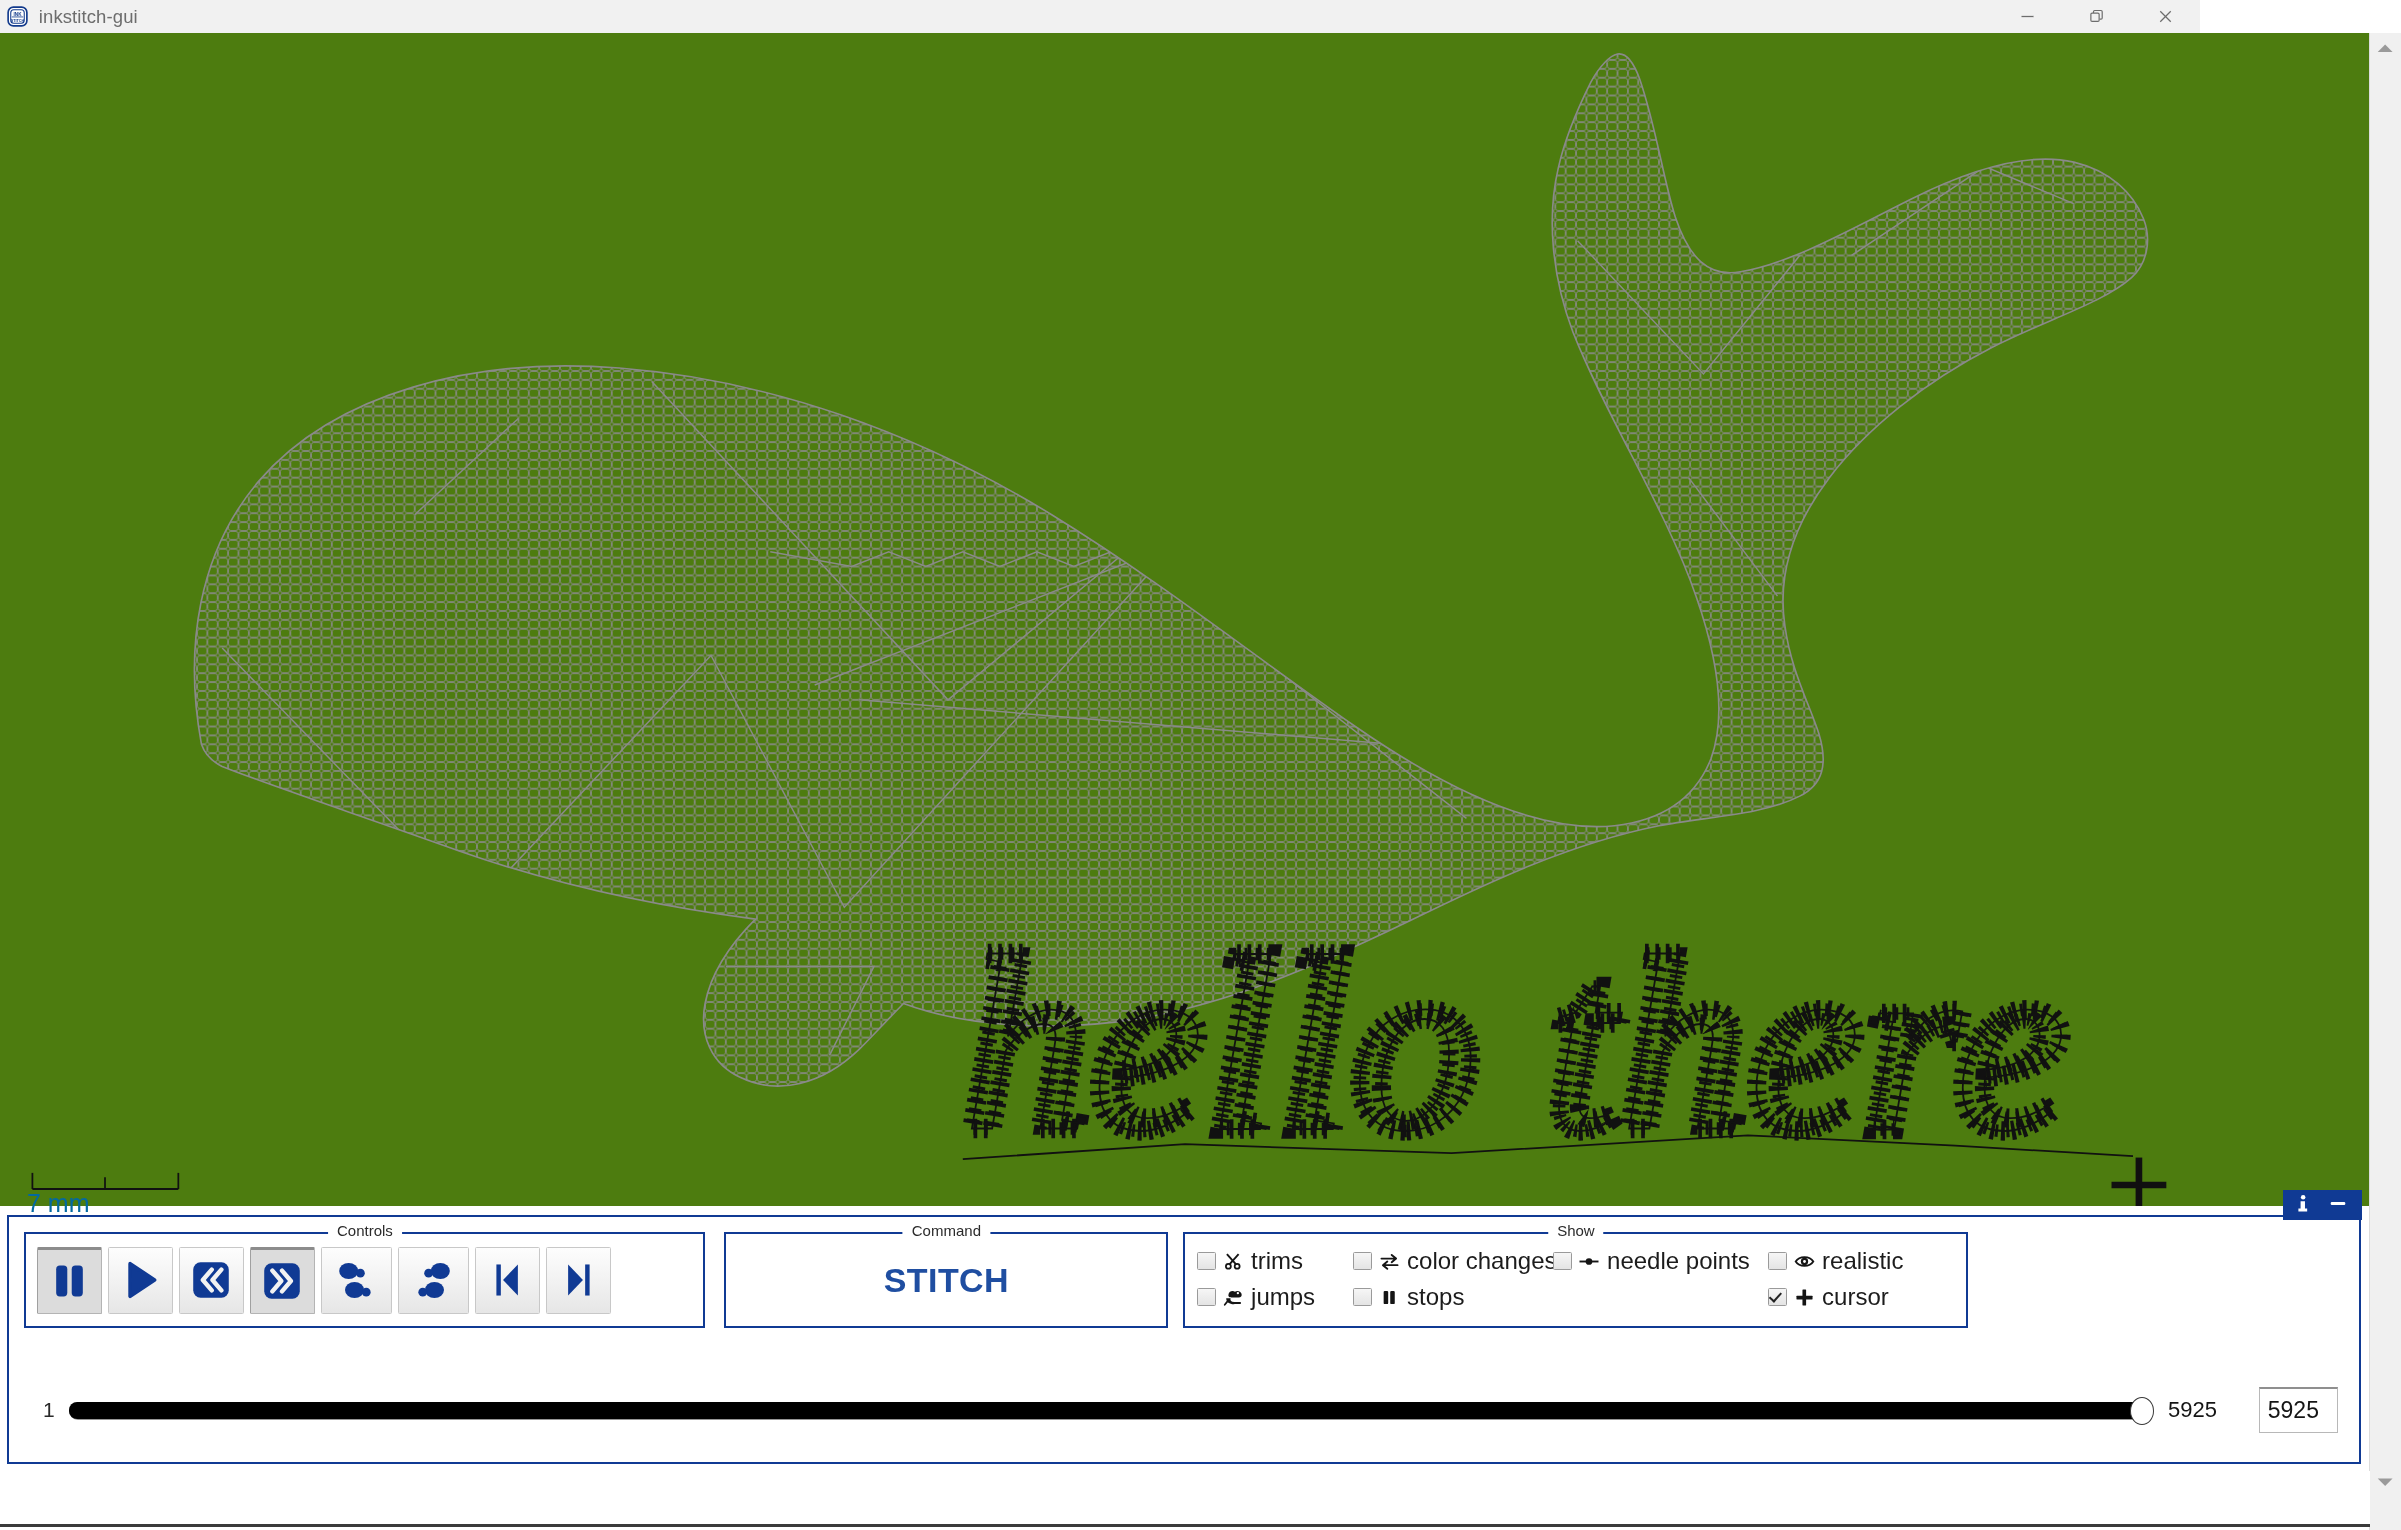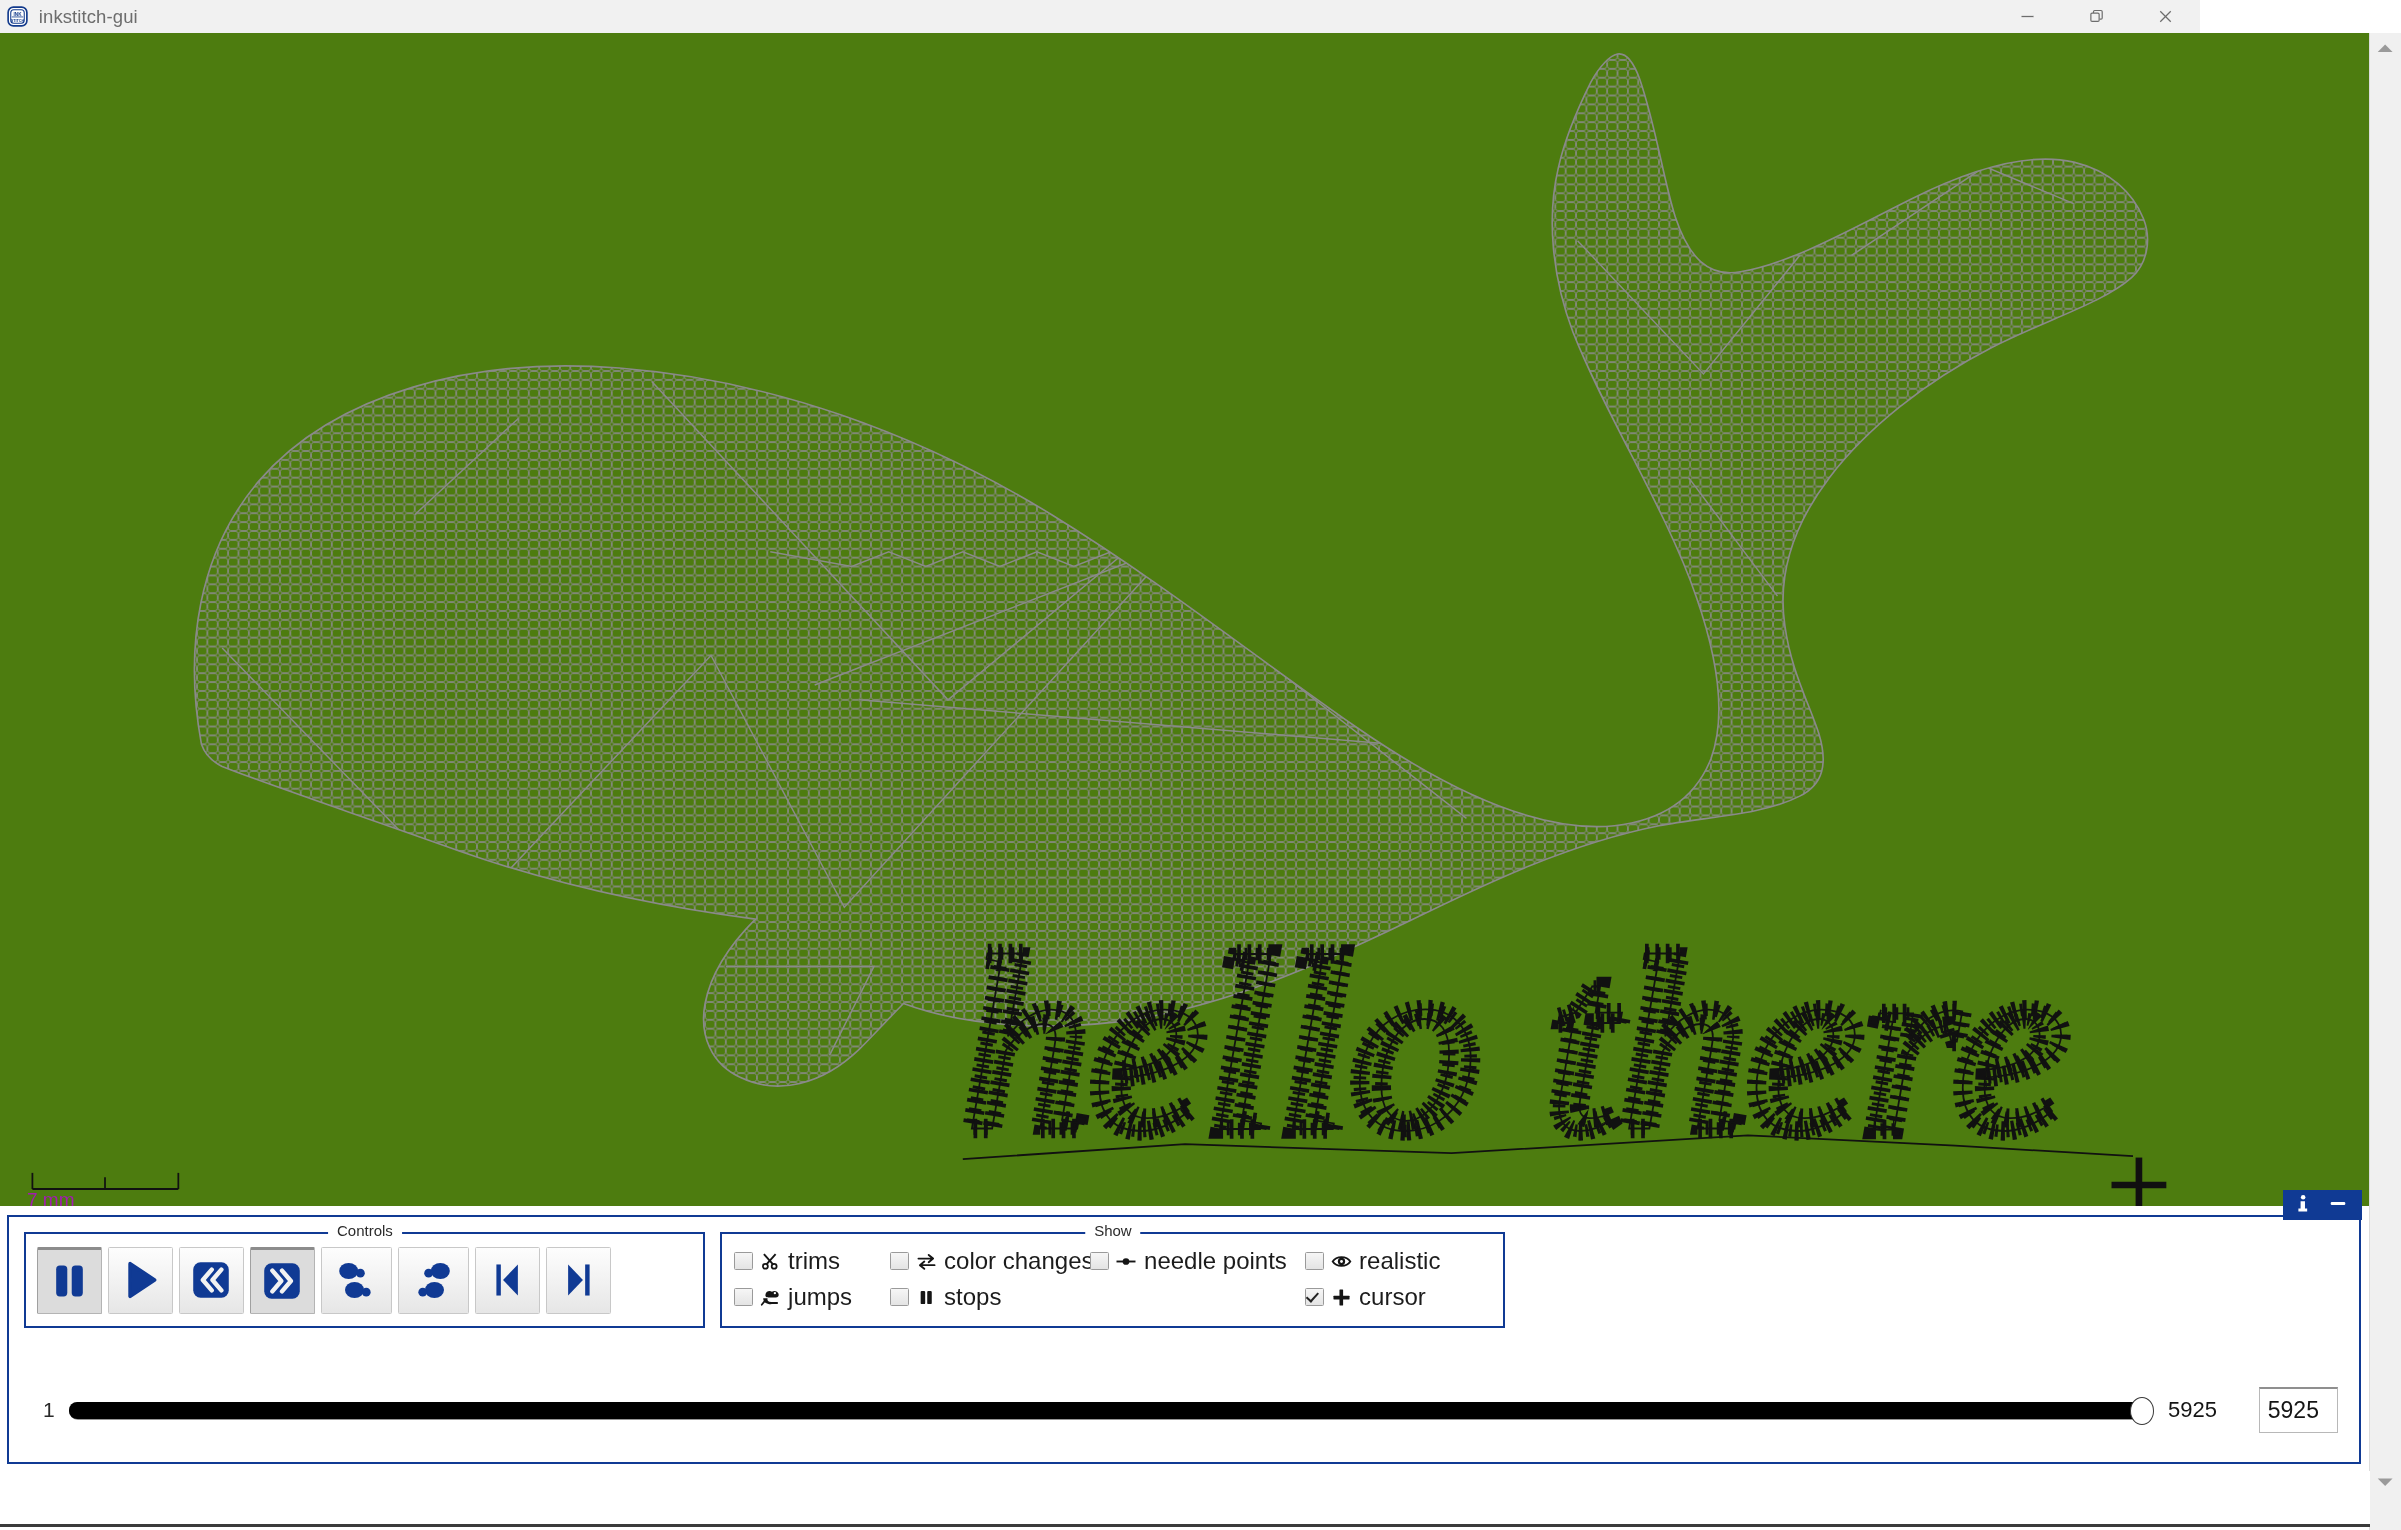--- a/index.html
+++ b/index.html
@@ -70,22 +70,22 @@
     left: 27px;
     top: 1167px;
     width: 178px;
     height: 44px;
     z-index: 5;
   }
   .scalebar-label {
     position: absolute;
     left: 27px;
     top: 1189px;
-    font-size: 19px;
-    color: #a21caf;
+    font-size: 25px;
+    color: #0369a1;
     z-index: 6;
   }
 
   
   .vscroll {
     position: absolute;
     top: 33px;
     right: 0;
     width: 31px;
     height: 1498px;
@@ -590,20 +590,26 @@
         <div class="tbtn">
           <svg width="37" height="40" viewBox="0 0 50 54">
             <path d="M11 6 L31 27 L11 48 Z" fill="#103a94"></path>
             <rect x="34" y="6" width="6" height="42" fill="#103a94"></rect>
           </svg>
         </div>
       </div>
     </div>
 
 
+    <div class="groupbox" id="command-group">
+      <div class="legend">Command</div>
+      <div class="cmd-inner">
+        <span class="cmd-text">STITCH</span>
+      </div>
+    </div>
 
     <div class="groupbox" id="show-group">
       <div class="legend">Show</div>
       <div class="show-grid">
 
         <label class="chk-item">
           <span class="chkbox"></span>
           <span class="chk-ic">
             <svg width="19" height="19" viewBox="0 0 26 26">
               <circle cx="6" cy="19.5" r="3.4" fill="none" stroke="#151515" stroke-width="2.4"></circle>

